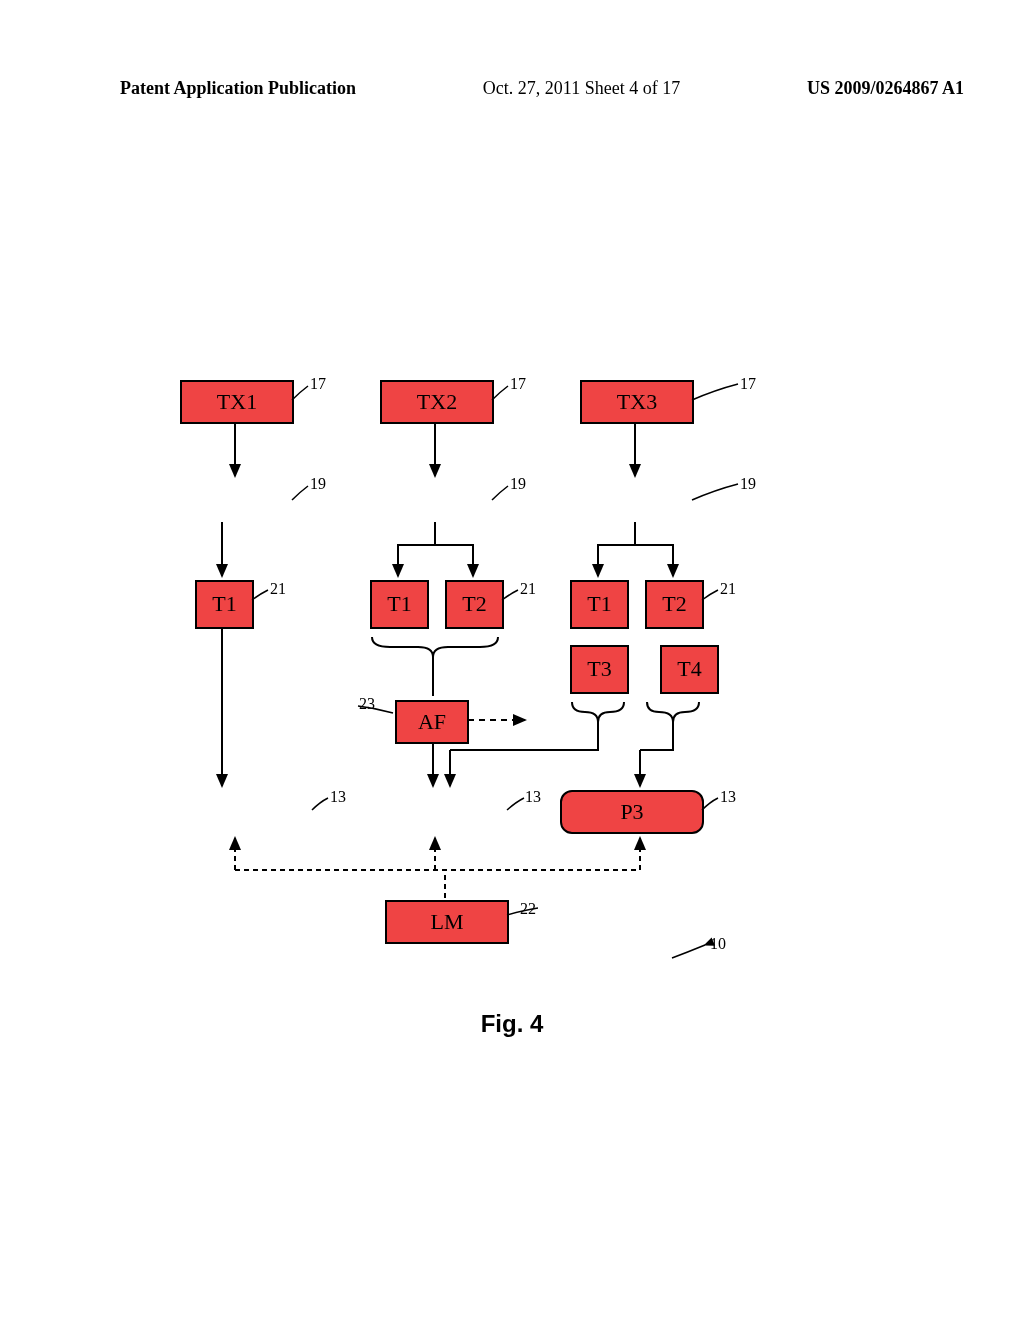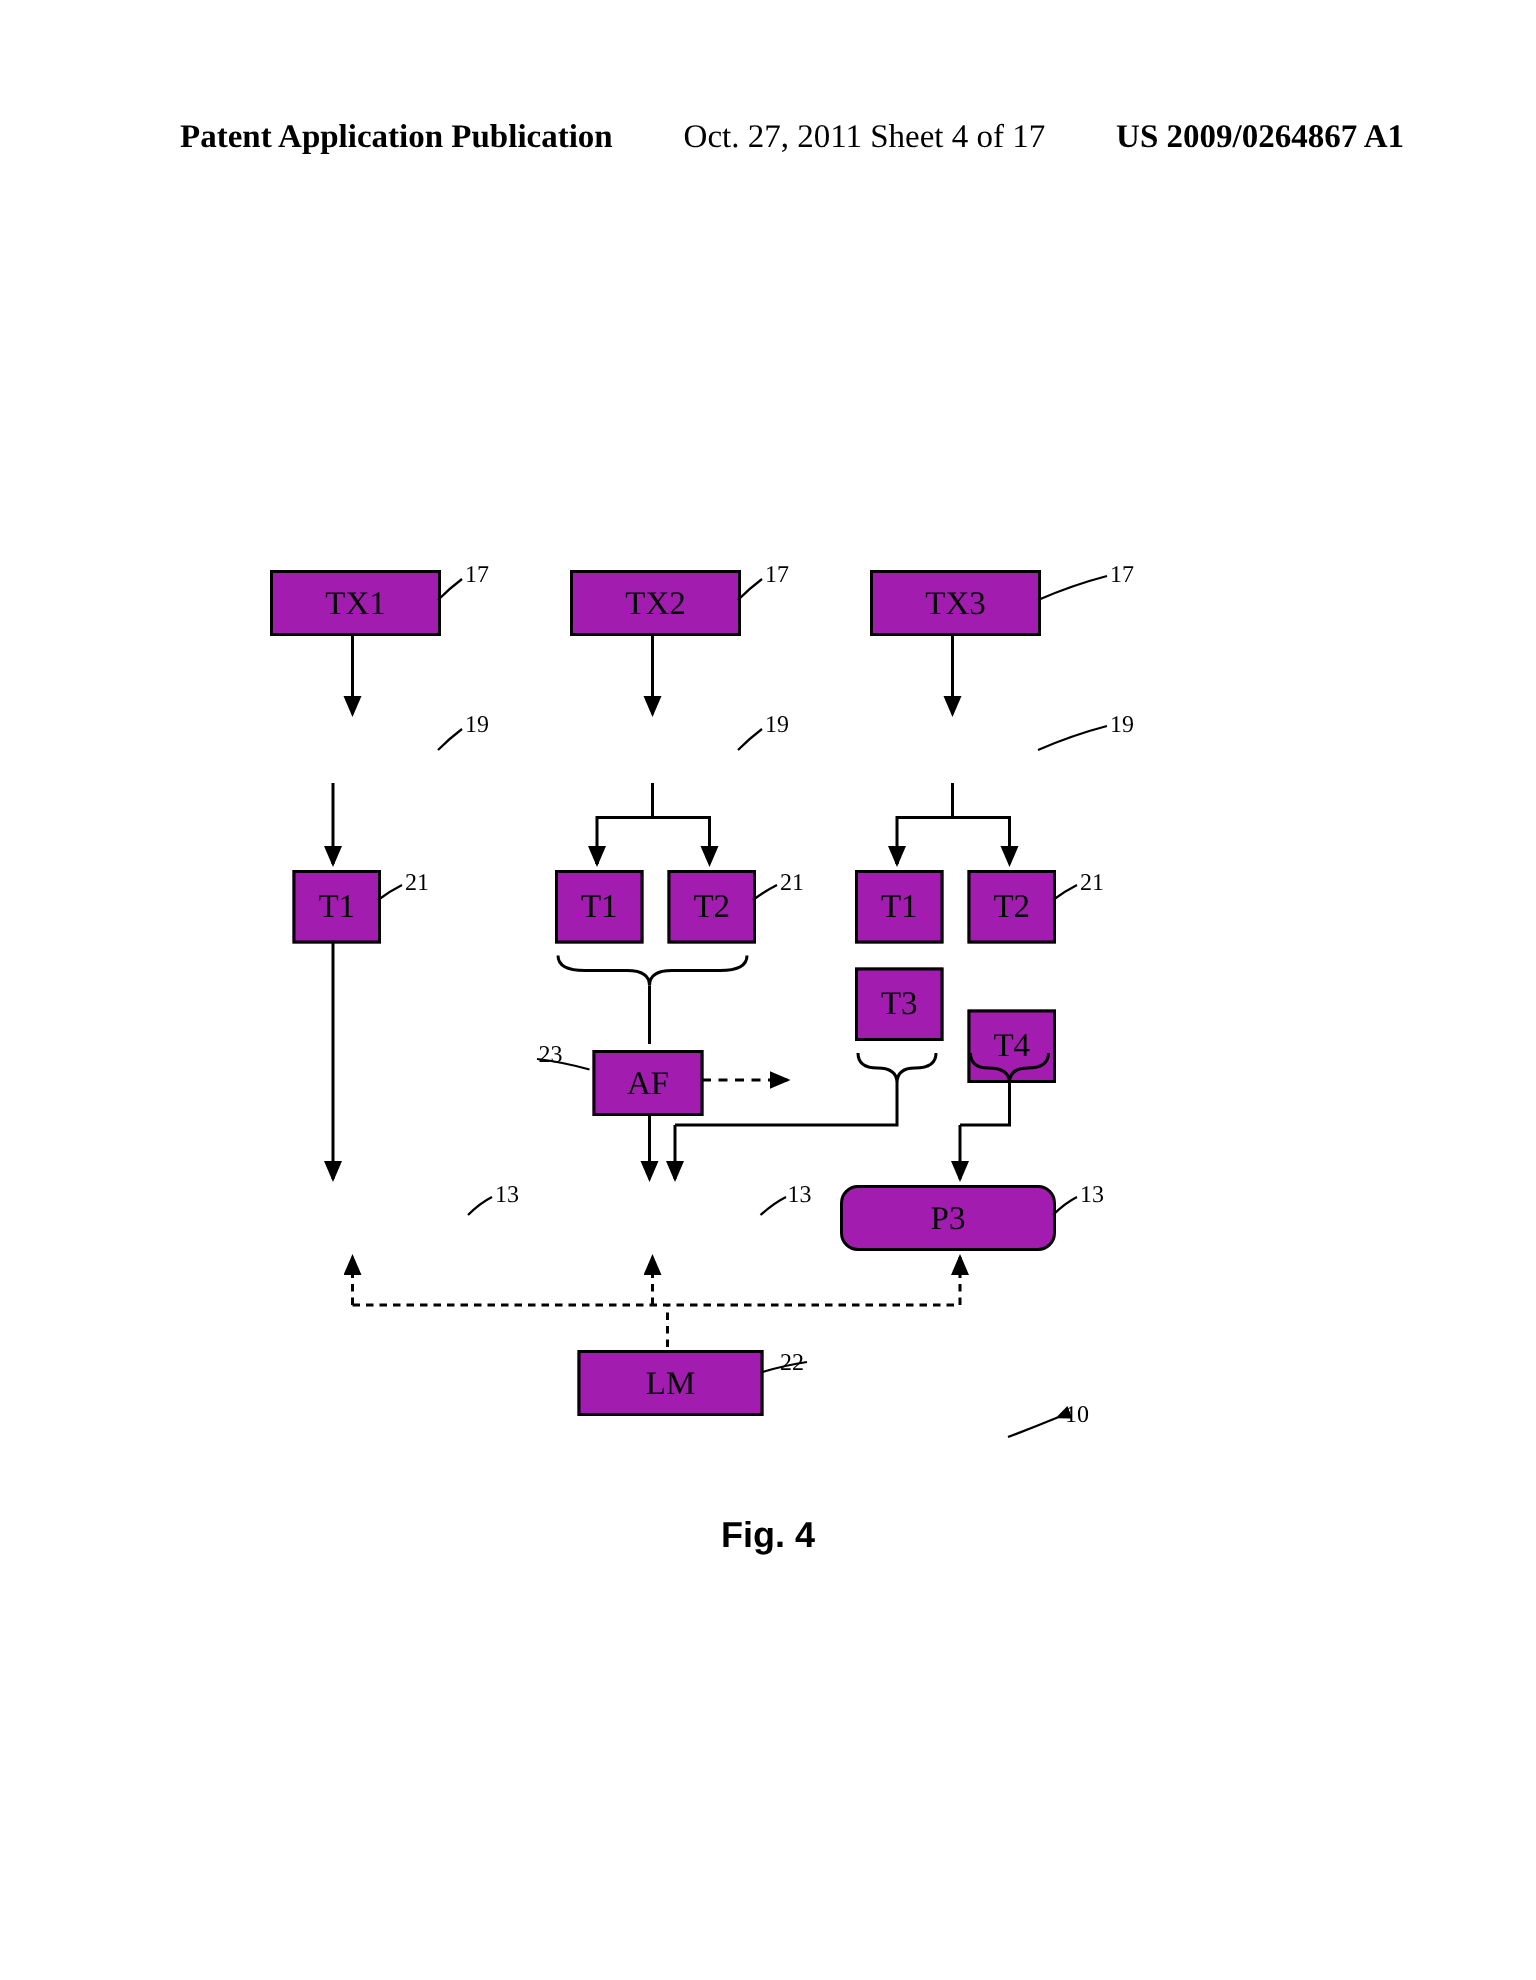--- a/index.html
+++ b/index.html
@@ -9,39 +9,39 @@
     font-family: "Times New Roman", serif;
     width: 1024px;
     height: 1320px;
     position: relative;
   }
   .header {
     position: absolute;
     top: 78px;
     left: 0;
     right: 0;
-    padding: 0 88px 0 120px;
+    padding: 0 60px 0 120px;
     display: flex;
     justify-content: space-between;
-    font-size: 22px;
+    font-size: 18px;
   }
   .header .left { font-weight: bold; }
   .header .mid { font-weight: normal; }
   .header .right { font-weight: bold; }
   .diagram {
     position: absolute;
     top: 380px;
     left: 140px;
     width: 640px;
     height: 600px;
   }
   .box {
     position: absolute;
     border: 2px solid #000;
-    background: #a21caf;
+    background: #ef4444;
     text-align: center;
     font-size: 22px;
     line-height: 1.2;
     display: flex;
     align-items: center;
     justify-content: center;
   }
   .refnum {
     position: absolute;
     font-size: 16px;
@@ -85,21 +85,21 @@
   <div class="box" style="left:440px; top:100; width:110px; height:40px;">TX3</div>
 
   <div class="box" style="left:55px; top:200px; width:55px; height:45px;">T1</div>
 
   <div class="box" style="left:230px; top:200px; width:55px; height:45px;">T1</div>
   <div class="box" style="left:305px; top:200px; width:55px; height:45px;">T2</div>
 
   <div class="box" style="left:430px; top:200px; width:55px; height:45px;">T1</div>
   <div class="box" style="left:505px; top:200px; width:55px; height:45px;">T2</div>
   <div class="box" style="left:430px; top:265px; width:55px; height:45px;">T3</div>
-  <div class="box" style="left:505px; top:265px; width:55px; height:45px;margin-top:28px;">T4</div>
+  <div class="box" style="left:520px; top:265px; width:55px; height:45px;">T4</div>
 
   <div class="box" style="left:255px; top:320px; width:70px; height:40px;">AF</div>
 
   <div class="box" style="left:420px; top:410px; width:140px; height:40px;border-radius:12px;">P3</div>
 
   <div class="box" style="left:245px; top:520px; width:120px; height:40px;">LM</div>
 
   <div class="refnum" style="left:170px; top:-5px;">17</div>
   <div class="refnum" style="left:370px; top:-5px;">17</div>
   <div class="refnum" style="left:600px; top:-5px;">17</div>

